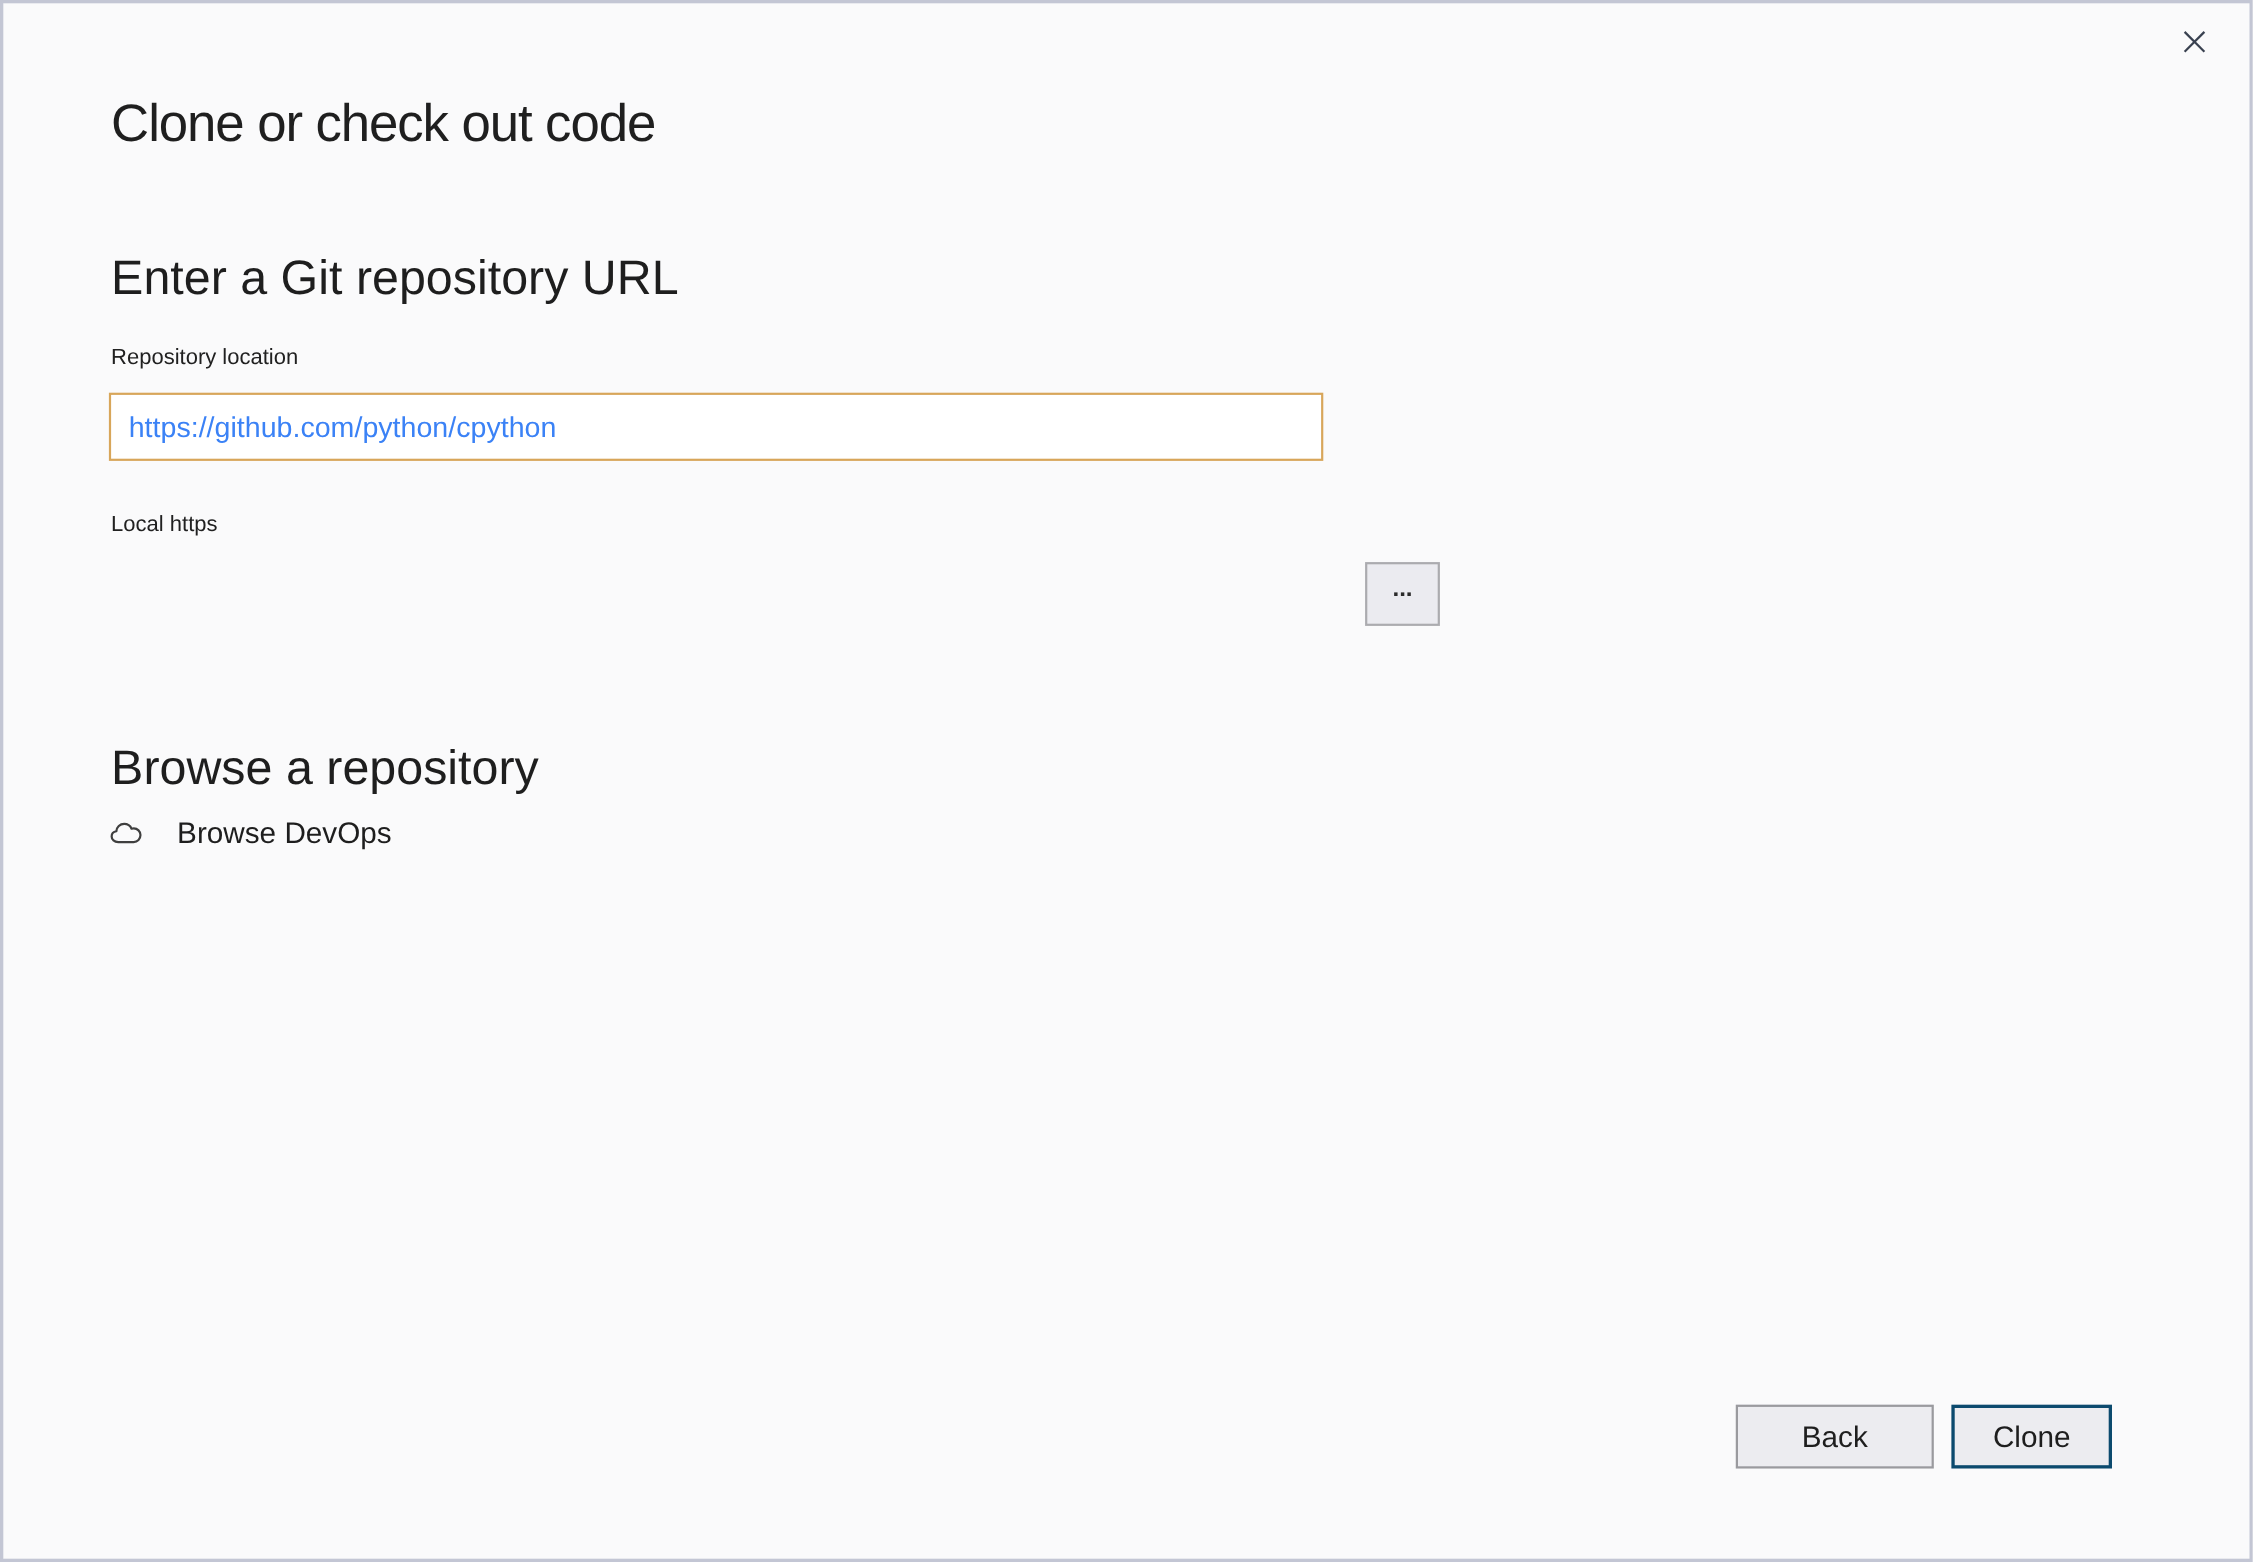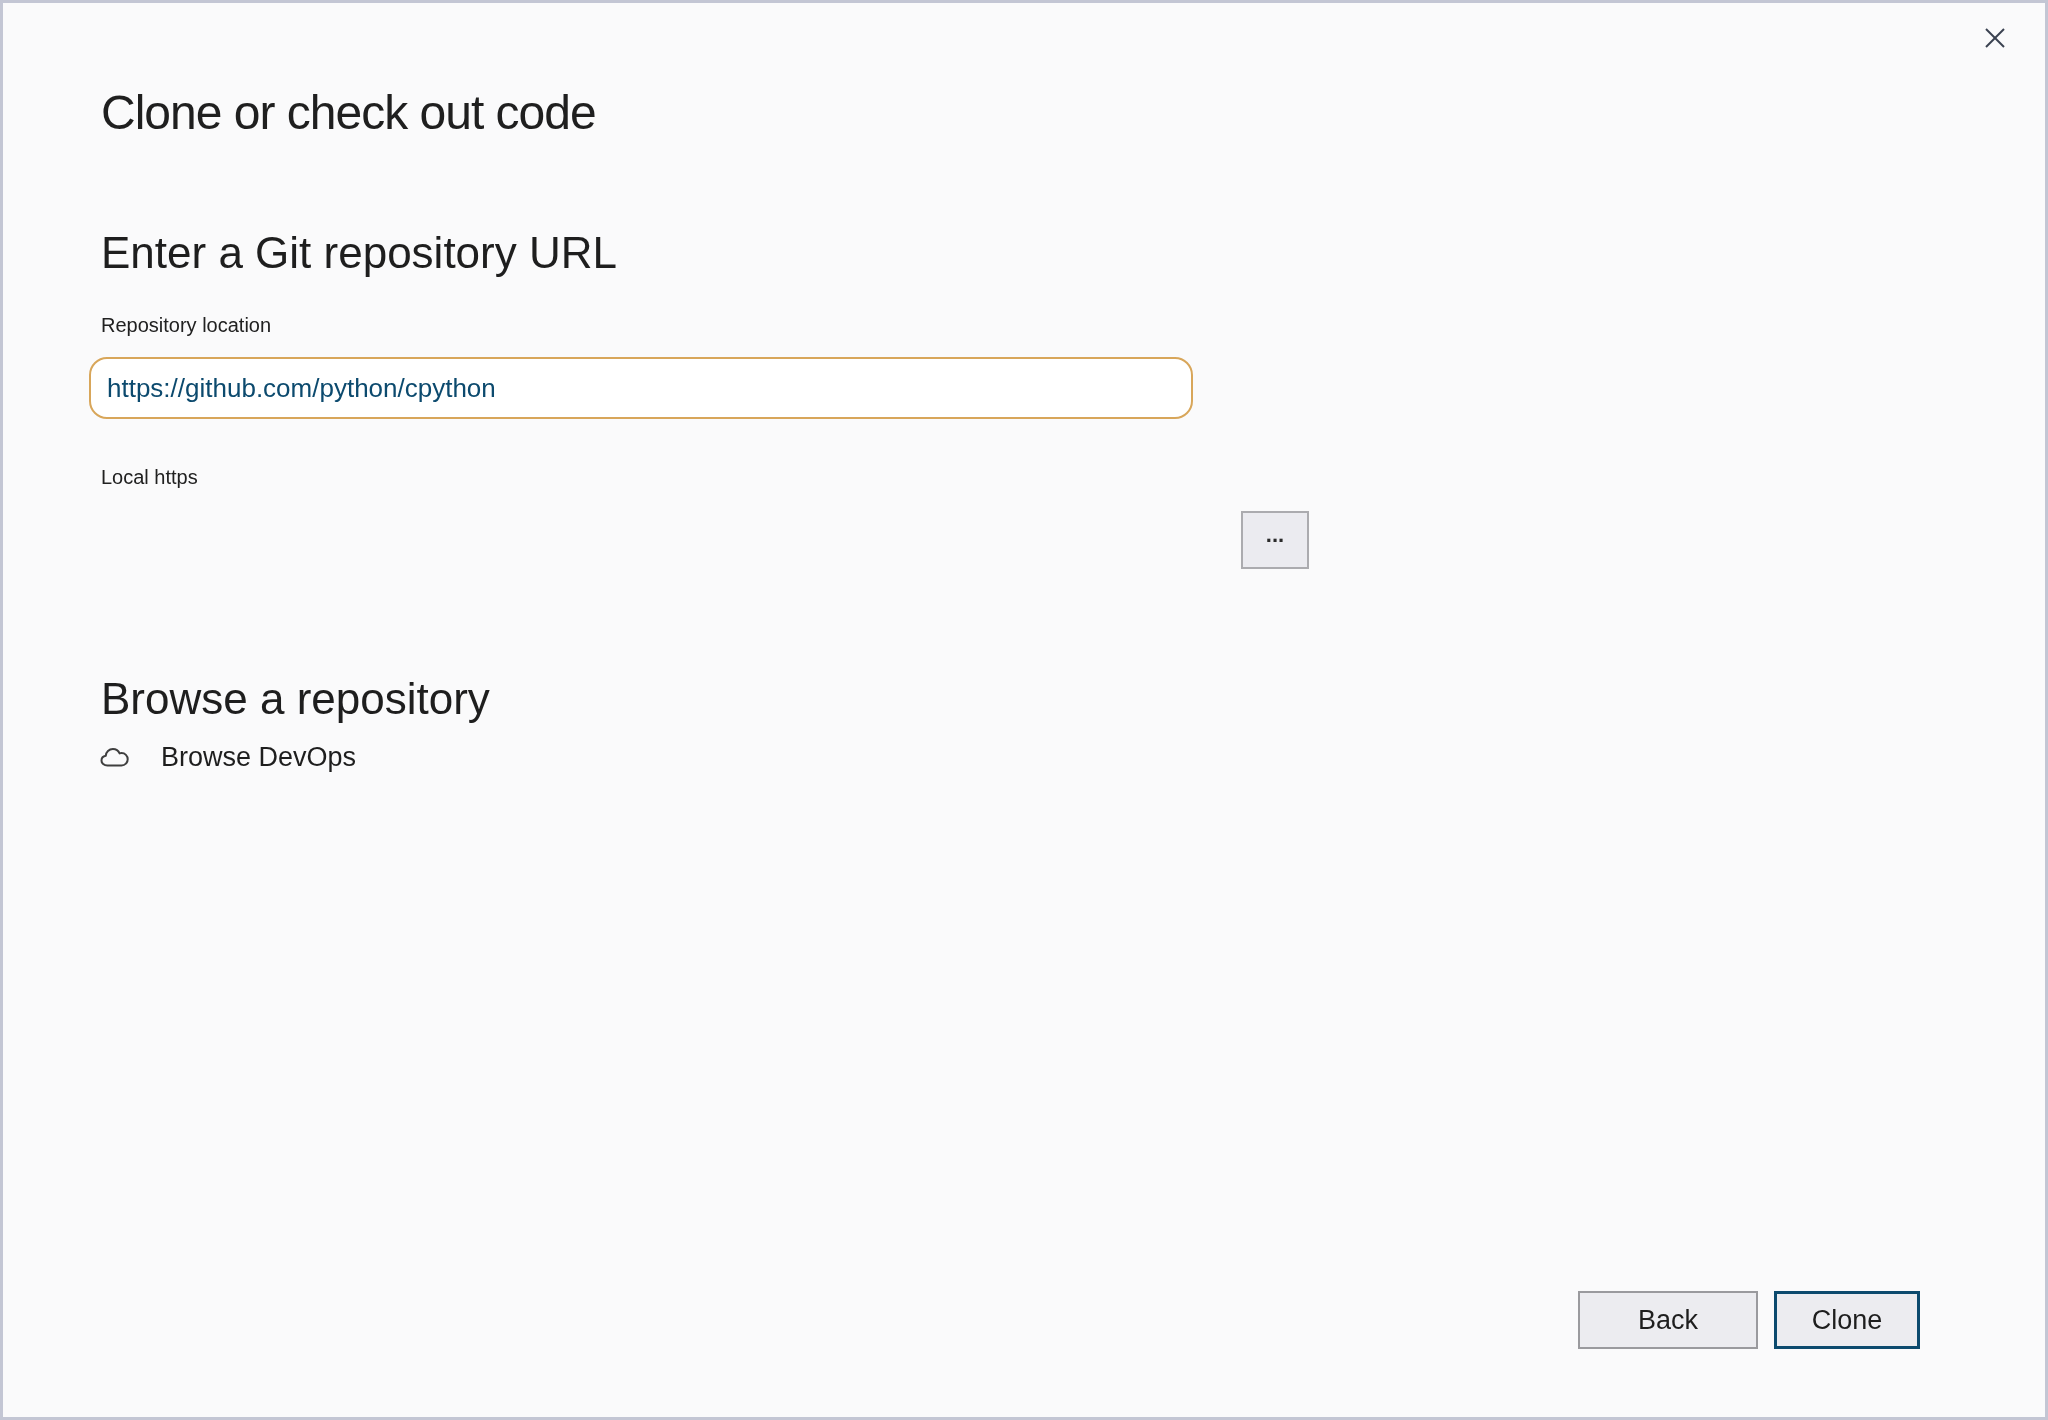--- a/index.html
+++ b/index.html
@@ -53,30 +53,29 @@
     position: absolute;
     left: 98px;
     font-size: 20px;
     color: #212121;
     line-height: 1.2;
   }
   .label-repo { top: 310px; }
   .label-path { top: 462px; }
   .text-input {
     position: absolute;
-    left: 86px;
+    left: 96px;
     width: 1104px;
     height: 62px;
     background: #ffffff;
     font-family: "Liberation Sans", "DejaVu Sans", sans-serif;
     font-size: 26px;
-    color: #0c4a6e;
+    color: #3b82f6;
     padding: 0 16px;
     outline: none;
-    border-radius: 18px;
   }
   .input-repo {
     top: 354px;
     border: 2px solid #d8a65a;
   }
   .input-path {
     top: 506px;
     border: 2px solid #8a91a0;
   }
   .browse-btn {
@@ -116,21 +115,20 @@
     top: 1274px;
     height: 58px;
     background: #ececf0;
     font-family: "Liberation Sans", "DejaVu Sans", sans-serif;
     font-size: 27px;
     color: #1e1e1e;
     cursor: pointer;
     display: flex;
     align-items: center;
     justify-content: center;
-    margin-top: 14px;
   }
   .back-btn {
     left: 1575px;
     width: 180px;
     border: 2px solid #9a9a9e;
   }
   .clone-btn {
     left: 1771px;
     width: 146px;
     border: 3px solid #0c4a6e;

